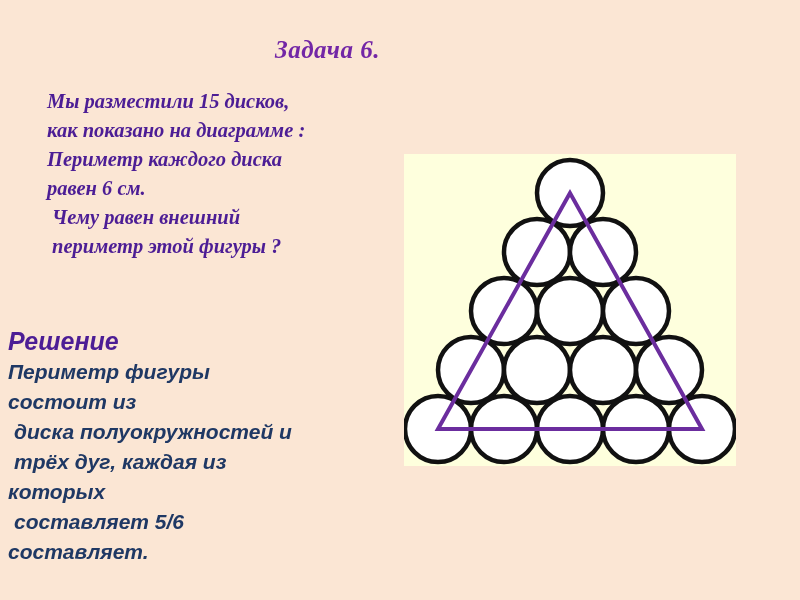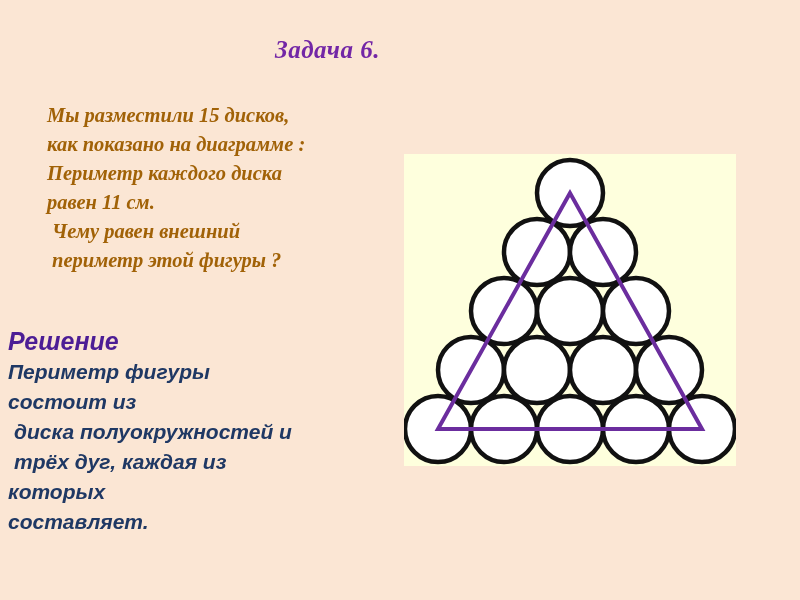--- a/index.html
+++ b/index.html
@@ -34,28 +34,28 @@
     font-size: 25px;
     color: #7326a6;
     letter-spacing: 0.5px;
     white-space: nowrap;
   }
 
   
   #problem {
     position: absolute;
     left: 47px;
-    top: 101px;
+    top: 87px;
     width: 360px;
     font-family: "Liberation Serif", "DejaVu Serif", serif;
     font-style: italic;
     font-weight: bold;
     font-size: 20.5px;
     line-height: 29px;
-    color: #a16207;
+    color: #4c1d95;
   }
   #problem .pl {
     display: block;
     white-space: nowrap;
   }
   #problem .pl.ind {
     padding-left: 5px;
   }
 
   
@@ -113,33 +113,34 @@
 <body>
 
 <div id="slide">
 
   <div id="title">Задача 6.</div>
 
   <div id="problem">
     <span class="pl">Мы разместили 15 дисков,</span>
     <span class="pl">как показано на диаграмме :</span>
     <span class="pl">Перимеmр каждого диска</span>
-    <span class="pl">равен 11 см.</span>
+    <span class="pl">равен 6 см.</span>
     <span class="pl ind">Чему равен внешний</span>
     <span class="pl ind">периметр этой фигуры ?</span>
   </div>
 
   <div id="solution">
     <div id="solution-heading">Решение</div>
     <div id="solution-body">
       <span class="sl">Периметр  фигуры</span>
       <span class="sl">состоит  из</span>
       <span class="sl ind">диска  полуокружностей  и</span>
       <span class="sl ind">трёх  дуг,  каждая  из</span>
       <span class="sl">которых</span>
+      <span class="sl ind">составляет 5/6</span>
       <span class="sl">составляет.</span>
     </div>
   </div>
 
   <div id="diagram-panel">
     <svg id="diagram-svg" width="332" height="312" viewBox="0 0 332 312">
       <g id="disk-group">
           <circle cx="166" cy="39" r="33" fill="#ffffff" stroke="#111111" stroke-width="4.5"></circle>
           <circle cx="133" cy="98" r="33" fill="#ffffff" stroke="#111111" stroke-width="4.5"></circle>
           <circle cx="199" cy="98" r="33" fill="#ffffff" stroke="#111111" stroke-width="4.5"></circle>

